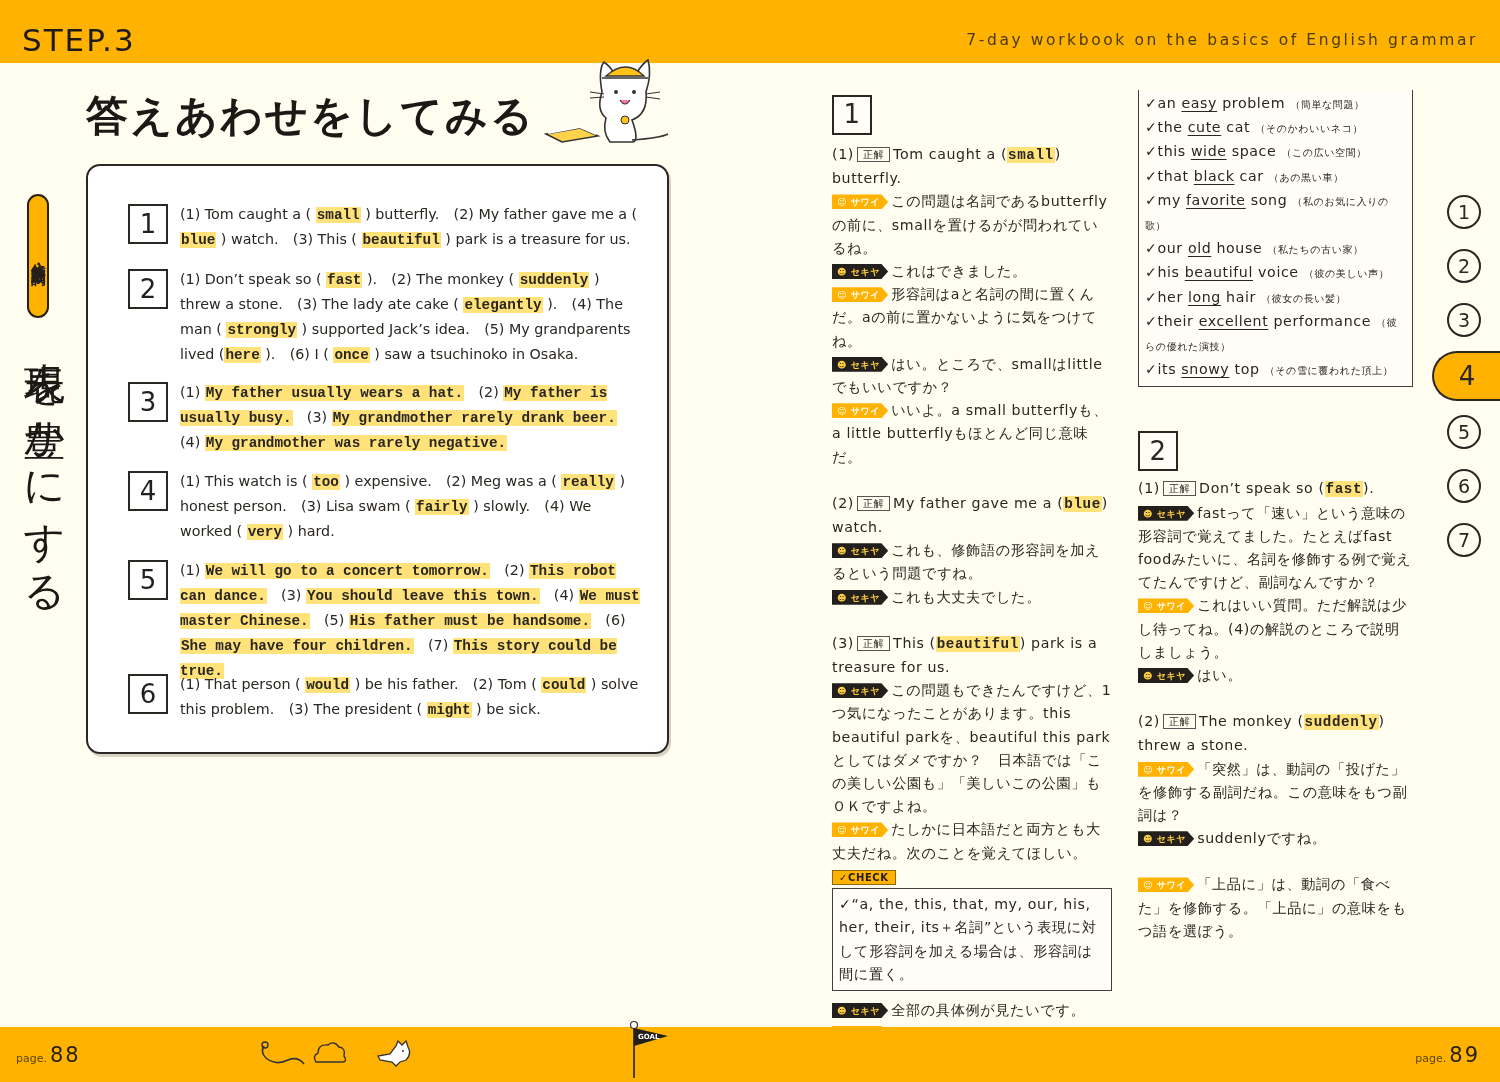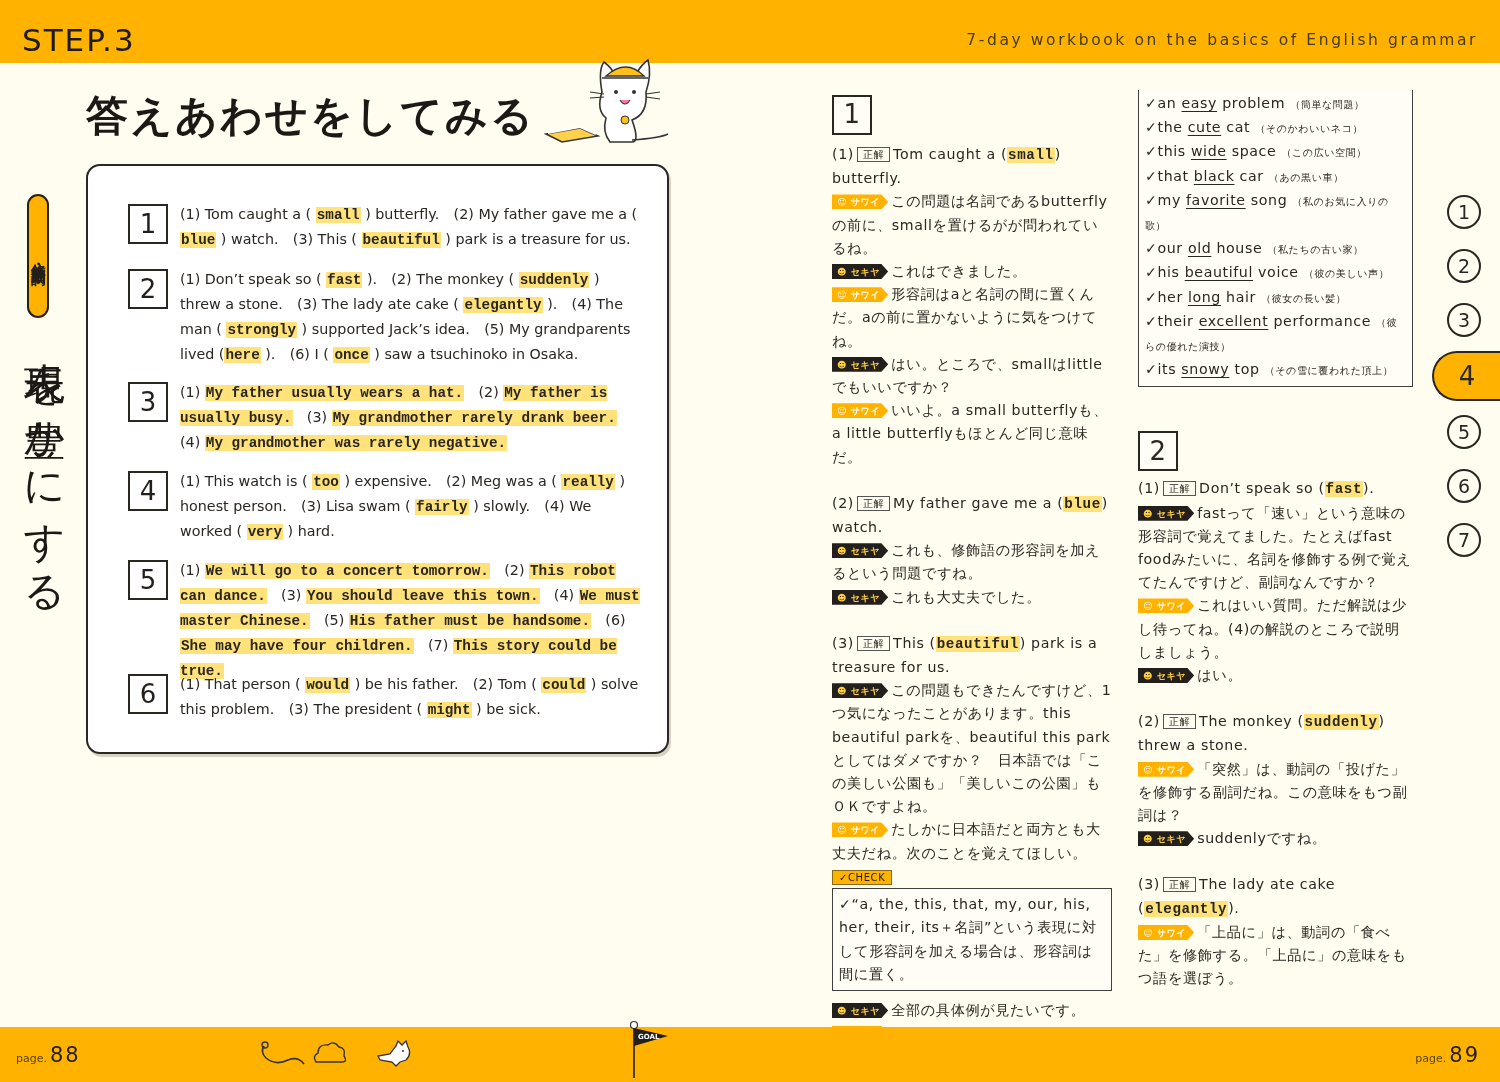--- a/index.html
+++ b/index.html
@@ -22,21 +22,21 @@
   .answer-box{position:absolute;left:86px;top:164px;width:583px;height:590px;background:#fff;border:2px solid #2a2622;border-radius:14px;box-shadow:2px 3px 0 #d8d2c4;}
   .ans{position:absolute;left:40px;display:flex;}
   .num{width:40px;height:40px;border:2px solid #2a2622;display:flex;align-items:center;justify-content:center;font-size:26px;flex:0 0 40px;margin-right:12px;margin-top:2px;}
   .ans-text{width:460px;font-size:14.3px;line-height:24px;color:#2a2622;}
   .sec-num{width:40px;height:40px;border:2px solid #2a2622;display:flex;align-items:center;justify-content:center;font-size:26px;background:#fffdf6;}
   .col{position:absolute;font-size:14.2px;line-height:23.2px;color:#2a2622;letter-spacing:.6px;}
   .tag-s,.tag-k{display:inline-block;height:15px;line-height:15px;font-size:9px;font-weight:bold;padding:1px 8px 0 5px;margin-right:3px;vertical-align:1px;clip-path:polygon(0 0,88% 0,100% 50%,88% 100%,0 100%);}
   .tag-s{background:#ffb300;color:#fff;}
   .tag-k{background:#231f1c;color:#ffcf3f;}
   .seikai{display:inline-block;border:1px solid #555;font-size:10px;line-height:13px;padding:0 5px;margin:0 3px;vertical-align:1px;}
-  .check-label{display:inline-block;background:#ffb300;border:1px solid #8a6a10;font-size:10px;font-weight:normal;line-height:13px;padding:0 6px;color:#231f1c;}
+  .check-label{display:inline-block;background:#ffb300;border:1px solid #8a6a10;font-size:10px;font-weight:bold;line-height:13px;padding:0 6px;color:#231f1c;}
   .check-box{border:1px solid #404040;padding:4px 6px;margin-bottom:8px;background:#fffdf5;}
   .gap{height:23px;}
   .u{text-decoration:underline;text-underline-offset:3px;margin-top:8px;}
   .jp-sm{font-size:10px;}
   .side-nav{position:absolute;left:1432px;top:195px;width:68px;}
   .nav-item{width:34px;height:34px;border:2px solid #2a2622;border-radius:50%;display:flex;align-items:center;justify-content:center;font-size:19px;color:#2a2622;margin-left:15px;margin-bottom:20px;background:#fffcf0;font-weight:normal;}
   .nav-item.active{width:68px;height:50px;margin-left:0;border-radius:25px 0 0 25px;border-right:none;background:#ffb300;font-size:26px;margin-bottom:14px;margin-top:-6px;}
 </style>
 </head>
 <body>
@@ -157,23 +157,20 @@
     </div>
   <div class="gap"></div>
   <div>
     <span>(2)</span><span class="seikai">正解</span><span>The monkey (</span><span class="hl">suddenly</span><span>) threw a stone.</span>
   </div>
   <div class="dialog">
       <div><span class="tag-s">☺ サワイ</span><span>「突然」は、動詞の「投げた」を修飾する副詞だね。この意味をもつ副詞は？</span></div>
       <div><span class="tag-k">☻ セキヤ</span><span>suddenlyですね。</span></div>
     </div>
   <div class="gap"></div>
-  <div>
-    <span>(3)</span><span class="seikai">正解</span><span>The lady ate cake (</span><span class="hl">elegantly</span><span>).</span>
-  </div>
   <div class="dialog">
       <div><span class="tag-s">☺ サワイ</span><span>「上品に」は、動詞の「食べた」を修飾する。「上品に」の意味をもつ語を選ぼう。</span></div>
     </div>
 </div>
 
 <div class="side-nav">
   <div class="nav-item">1</div>
   <div class="nav-item">2</div>
   <div class="nav-item">3</div>
   <div class="nav-item active">4</div>

